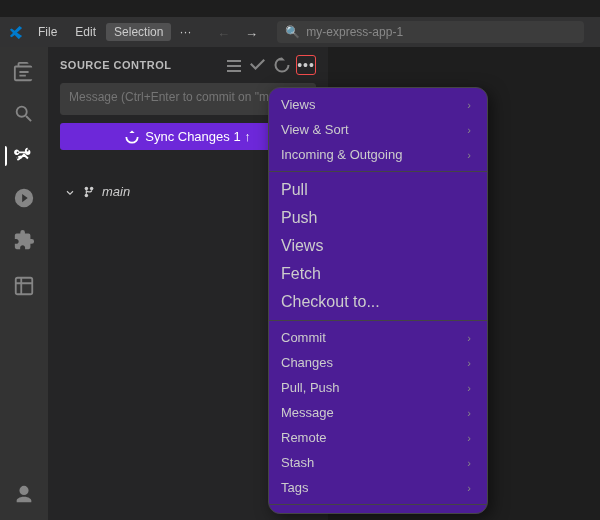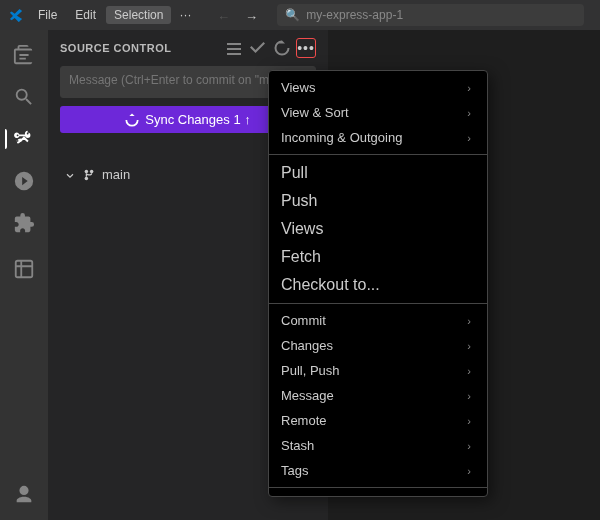--- a/index.html
+++ b/index.html
@@ -17,20 +17,21 @@
 
     
     .title-bar {
       height: 30px;
       background: #323233;
       display: flex;
       align-items: center;
       padding: 0 8px;
       gap: 6px;
       flex-shrink: 0;
+      margin-top: 17px;
     }
     .title-bar-icon {
       width: 16px;
       height: 16px;
       display: flex;
       align-items: center;
       justify-content: center;
     }
     .title-bar-icon svg {
       width: 14px;
@@ -218,31 +219,32 @@
     }
     .branch-item {
       display: flex;
       align-items: center;
       gap: 6px;
       padding: 2px 4px;
       cursor: pointer;
       border-radius: 3px;
       color: #cccccc;
       font-size: 13px;
+      font-style: italic;
     }
 
     
     .dropdown-menu {
       position: absolute;
       top: 40px;
       left: 220px;
       width: 220px;
-      background: #000000;
+      background: #4c1d95;
       border: 1px solid #454545;
-      border-radius: 4px;
+      border-radius: 12px;
       z-index: 100;
       box-shadow: 4px 4px 16px rgba(0,0,0,0.5);
       padding: 4px 0;
     }
     .menu-item {
       display: flex;
       align-items: center;
       justify-content: space-between;
       padding: 5px 16px 5px 12px;
       cursor: pointer;

